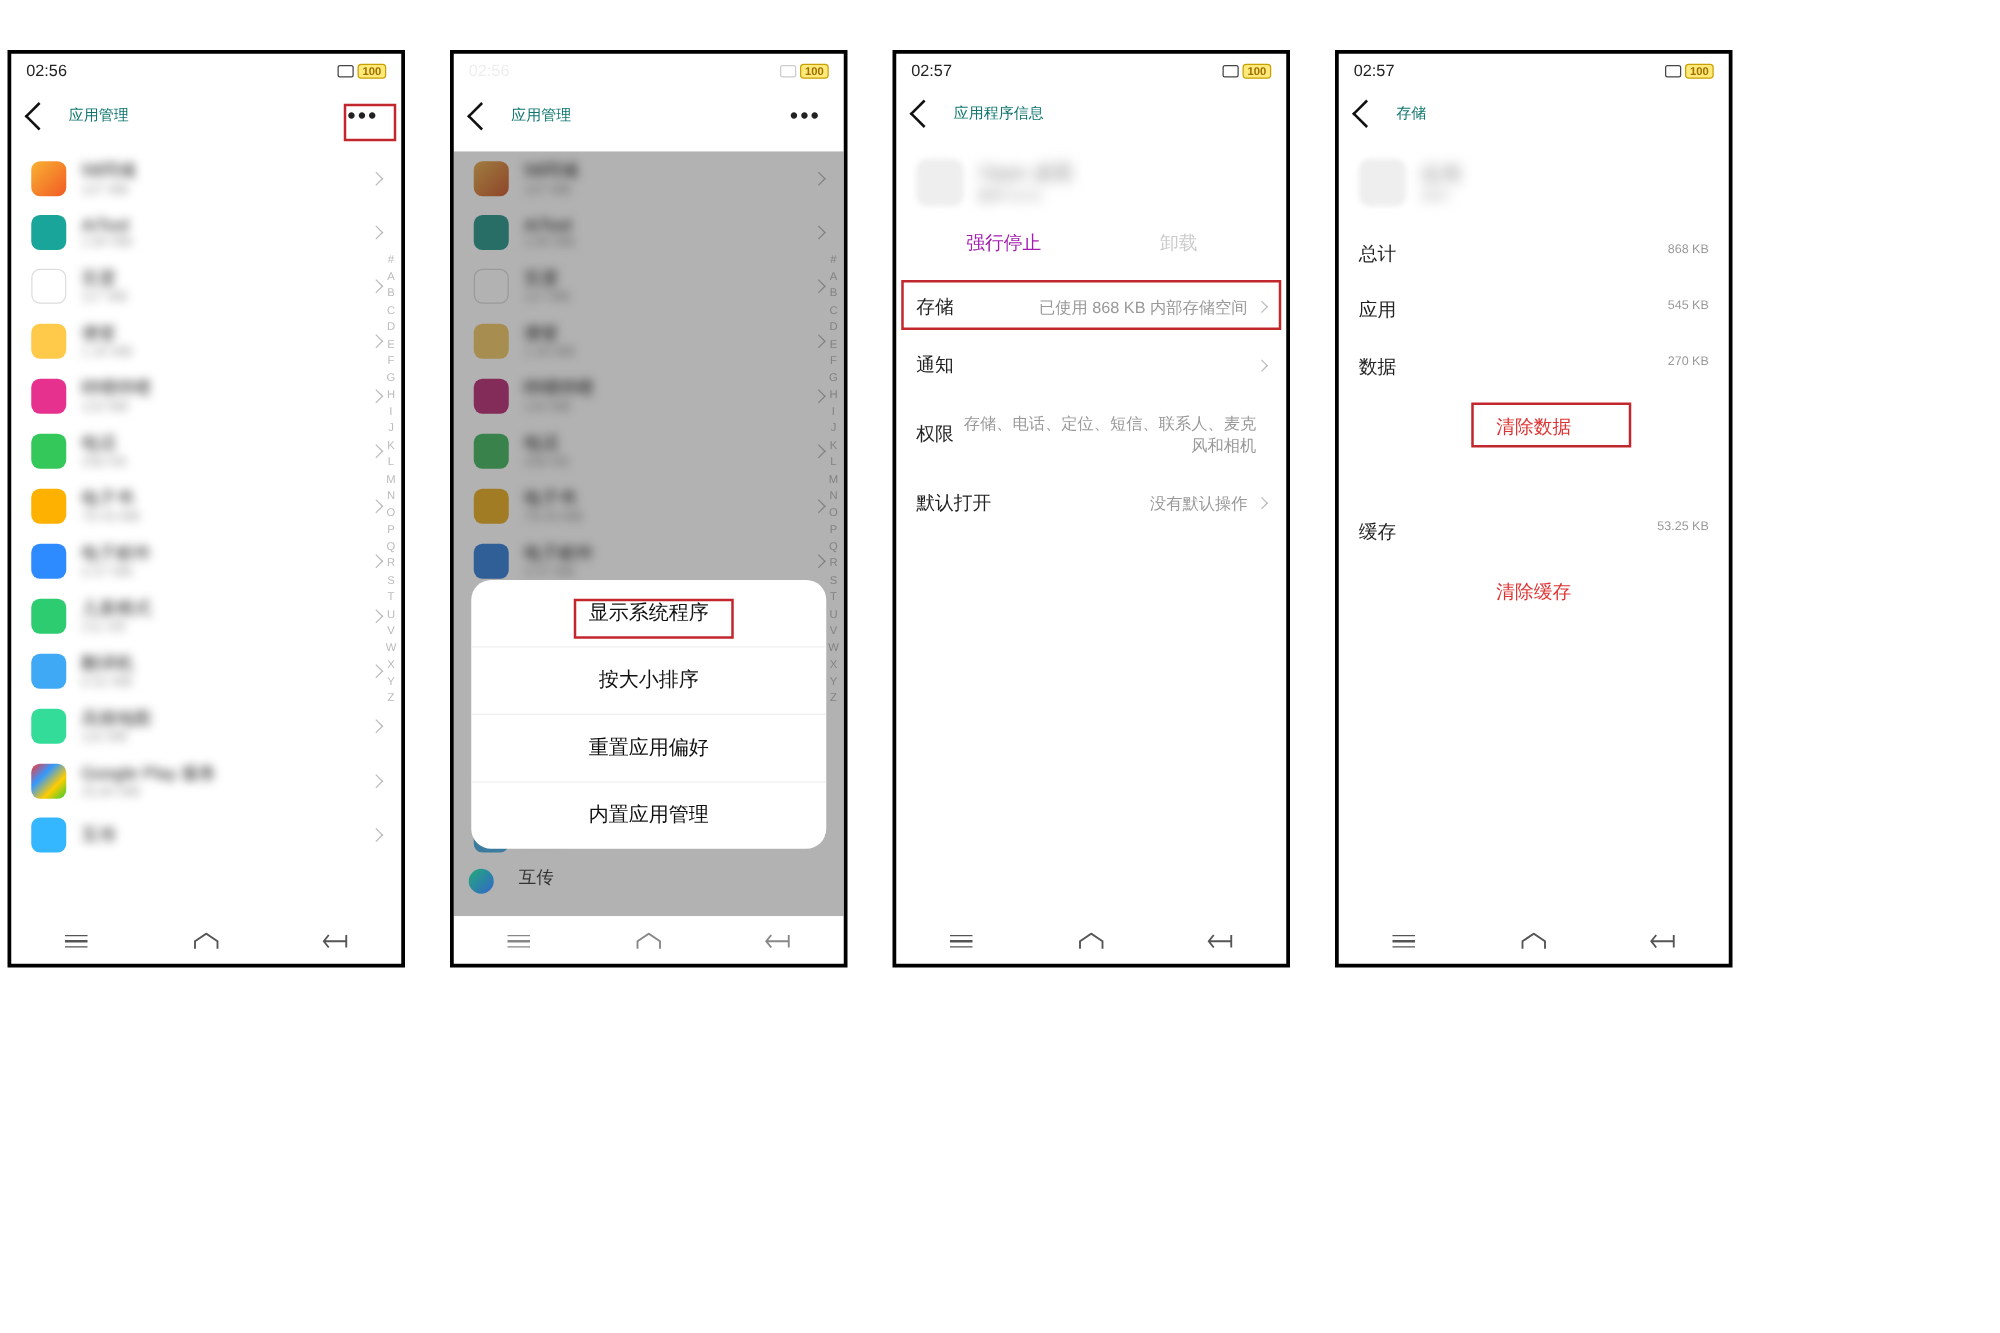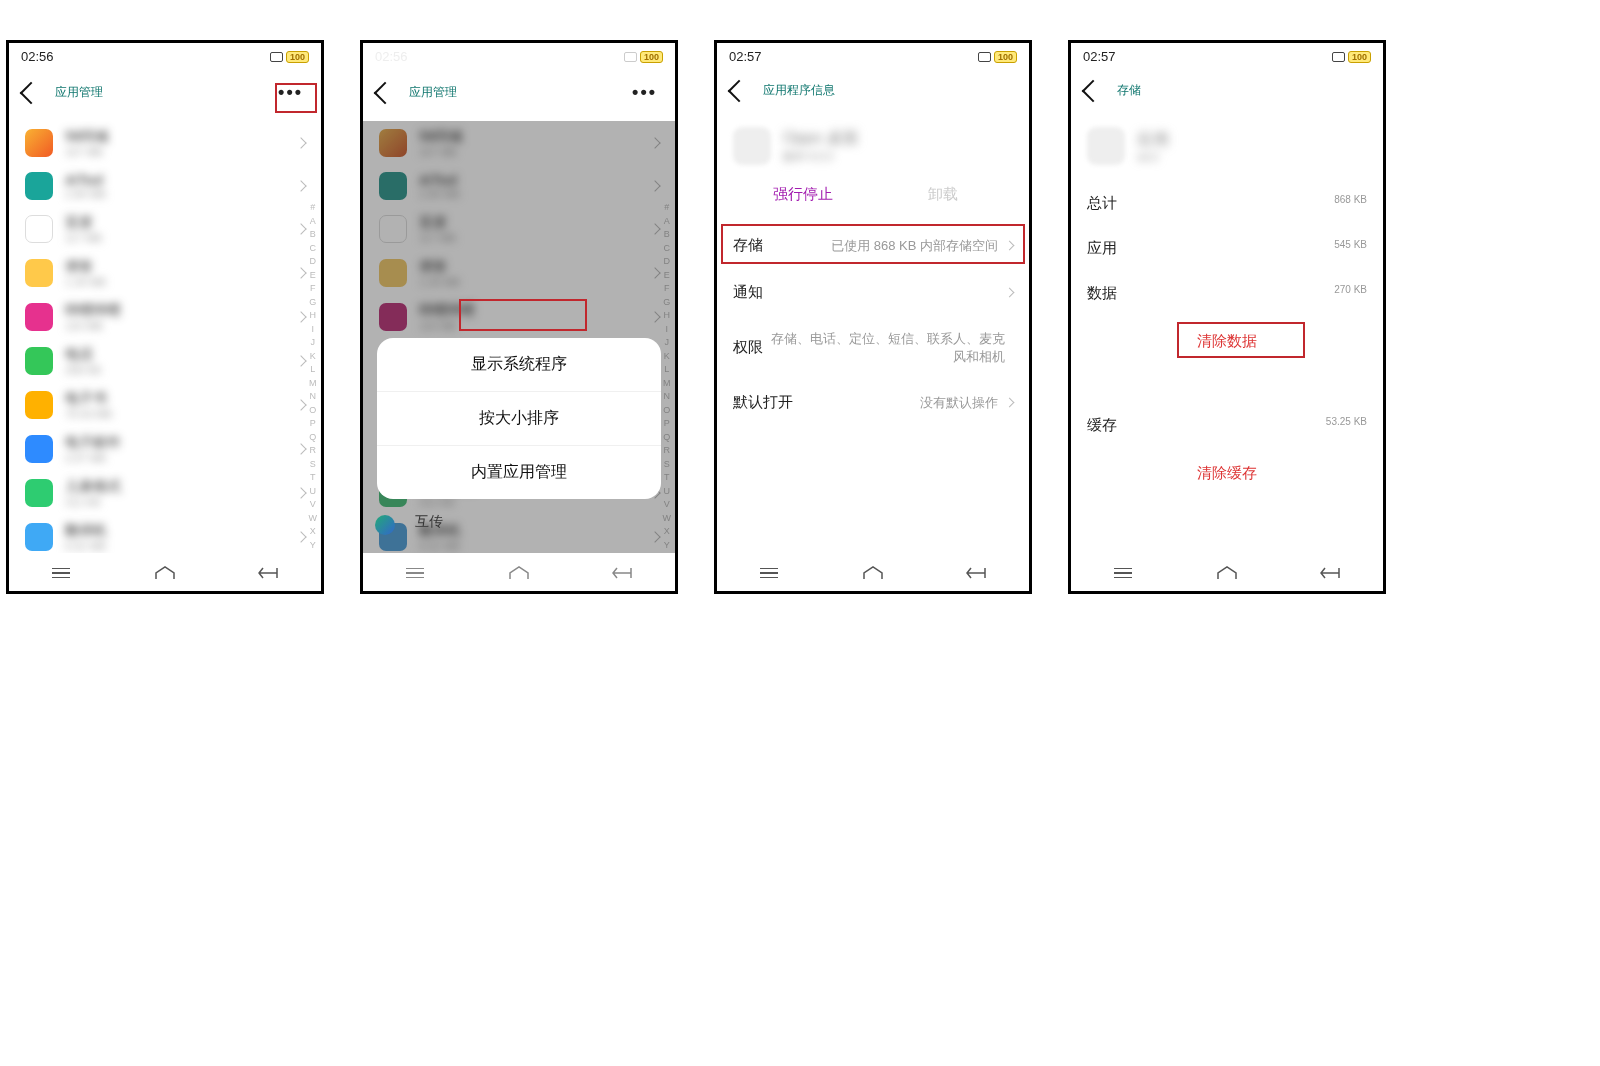--- a/index.html
+++ b/index.html
@@ -10,21 +10,21 @@
   height: 1066px;
   padding: 40px 0;
 }
 .screens {
   display: flex;
   gap: 36px;
   padding: 0 0 0 6px;
 }
 .phone {
   width: 318px;
-  height: 554px;
+  height: 734px;
   border: 3px solid #000;
   background: #fff;
   display: flex;
   flex-direction: column;
   position: relative;
   overflow: hidden;
 }
 .statusbar {
   display: flex;
   justify-content: space-between;
@@ -491,20 +491,21 @@
           <span>X</span>
           <span>Y</span>
           <span>Z</span>
         </div>
     <div class="dim"></div>
     <span class="behind-icon"></span>
     <span class="behind-text">互传</span>
     <div class="sheet">
       <div class="sheet-item">显示系统程序</div>
       <div class="sheet-item">按大小排序</div>
+      <div class="sheet-item">重置应用偏好</div>
       <div class="sheet-item">内置应用管理</div>
     </div>
     <div class="highlight-box" style="left:96px; right:88px; bottom:222px; height:32px;"></div>
   </div>
   <div class="navbar">
     <span class="nav-icon">
           <span class="ham">
             <span style="background:#888"></span>
             <span style="background:#888"></span>
             <span style="background:#888"></span>

